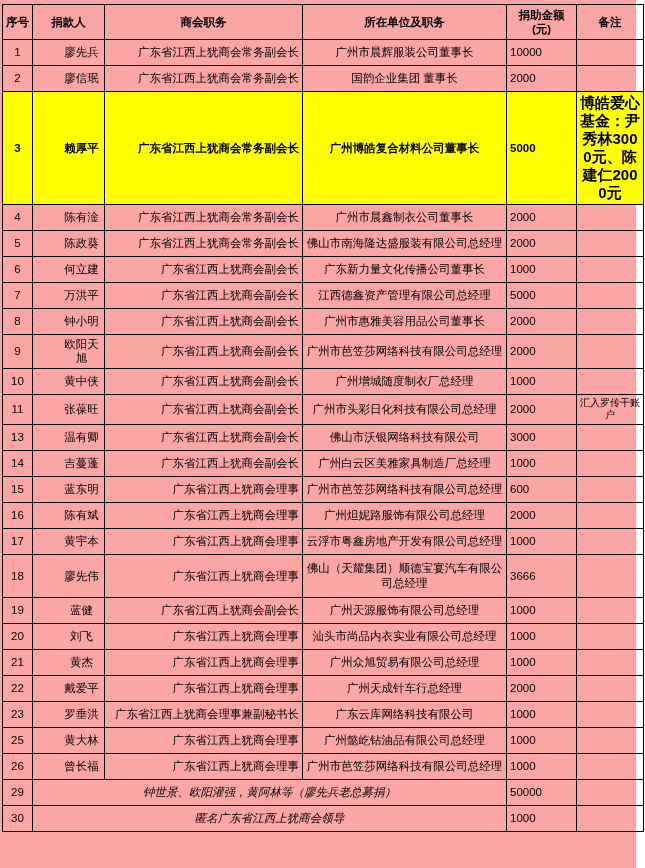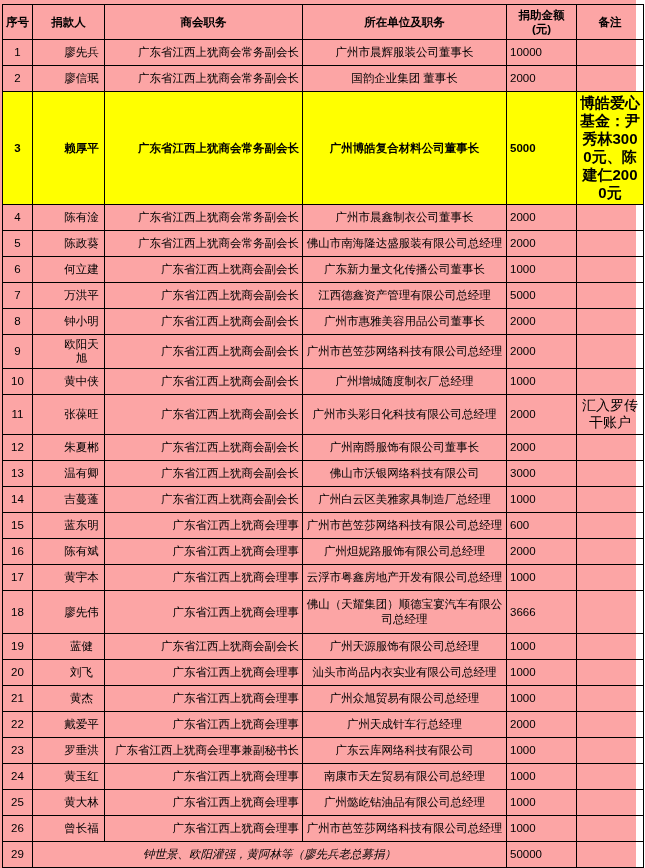--- a/index.html
+++ b/index.html
@@ -46,21 +46,21 @@
   .col-unit  { width: 204px; text-align: center; }
   .col-amt   { width: 70px;  text-align: center; }
   .col-note  { width: 67px;  text-align: center; margin-left: 29px; }
 
   tbody td { height: 21px; }
   tbody td.c-idx  { text-align: center; }
   tbody td.c-name { text-align: center; padding-left: 29px; }
   tbody td.c-post { text-align: right; }
   tbody td.c-unit { text-align: center; }
   tbody td.c-amt  { text-align: left; }
-  tbody td.c-note { text-align: center; font-size: 14px; }
+  tbody td.c-note { text-align: center; font-size: 10px; }
 
   tr.highlight td {
     background: #ffff00;
     font-weight: bold;
   }
   tr.highlight td.c-note {
     font-weight: bold;
     font-size: 15px;
     line-height: 1.2;
     white-space: pre-line;
@@ -180,28 +180,20 @@
         </tr>
         <tr>
           <td class="c-idx">11</td>
           <td class="c-name">张葆旺</td>
           <td class="c-post">广东省江西上犹商会副会长</td>
           <td class="c-unit">广州市头彩日化科技有限公司总经理</td>
           <td class="c-amt">2000</td>
           <td class="c-note">汇入罗传干账户</td>
         </tr>
         <tr>
-          <td class="c-idx">12</td>
-          <td class="c-name">朱夏郴</td>
-          <td class="c-post">广东省江西上犹商会副会长</td>
-          <td class="c-unit">广州南爵服饰有限公司董事长</td>
-          <td class="c-amt">2000</td>
-          <td class="c-note"></td>
-        </tr>
-        <tr>
           <td class="c-idx">13</td>
           <td class="c-name">温有卿</td>
           <td class="c-post">广东省江西上犹商会副会长</td>
           <td class="c-unit">佛山市沃银网络科技有限公司</td>
           <td class="c-amt">3000</td>
           <td class="c-note"></td>
         </tr>
         <tr>
           <td class="c-idx">14</td>
           <td class="c-name">吉蔓蓬</td>
@@ -276,28 +268,20 @@
         </tr>
         <tr>
           <td class="c-idx">23</td>
           <td class="c-name">罗垂洪</td>
           <td class="c-post">广东省江西上犹商会理事兼副秘书长</td>
           <td class="c-unit">广东云库网络科技有限公司</td>
           <td class="c-amt">1000</td>
           <td class="c-note"></td>
         </tr>
         <tr>
-          <td class="c-idx">24</td>
-          <td class="c-name">黄玉红</td>
-          <td class="c-post">广东省江西上犹商会理事</td>
-          <td class="c-unit">南康市天左贸易有限公司总经理</td>
-          <td class="c-amt">1000</td>
-          <td class="c-note"></td>
-        </tr>
-        <tr>
           <td class="c-idx">25</td>
           <td class="c-name">黄大林</td>
           <td class="c-post">广东省江西上犹商会理事</td>
           <td class="c-unit">广州懿屹钻油品有限公司总经理</td>
           <td class="c-amt">1000</td>
           <td class="c-note"></td>
         </tr>
         <tr>
           <td class="c-idx">26</td>
           <td class="c-name">曾长福</td>

